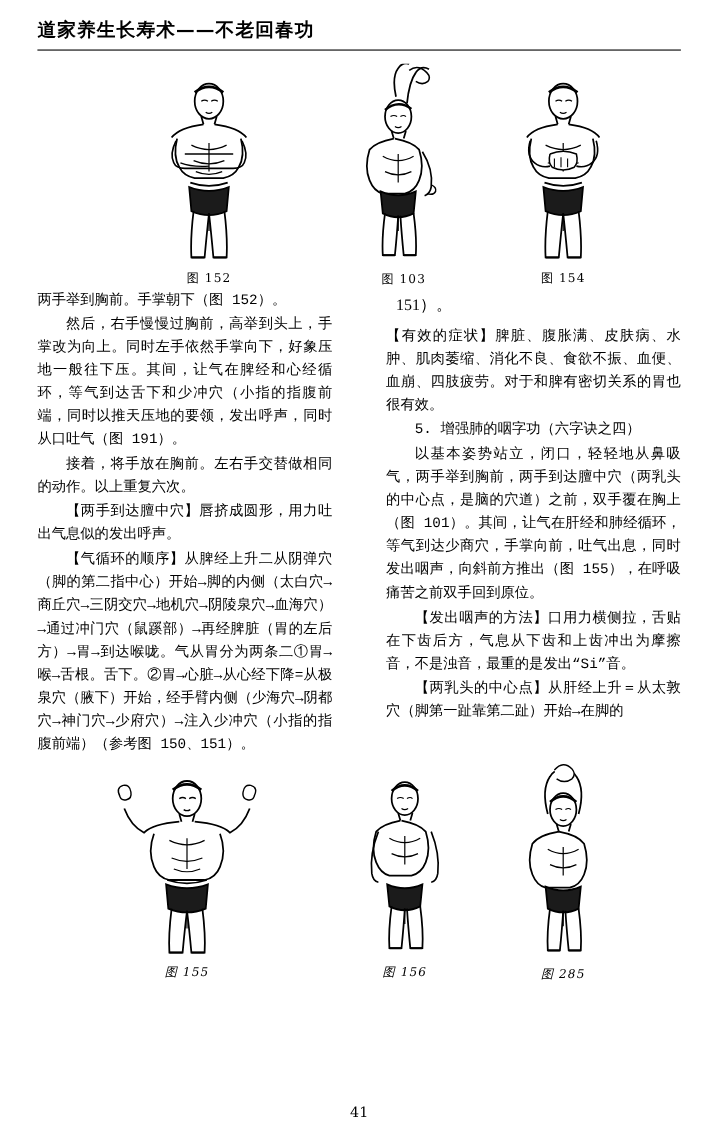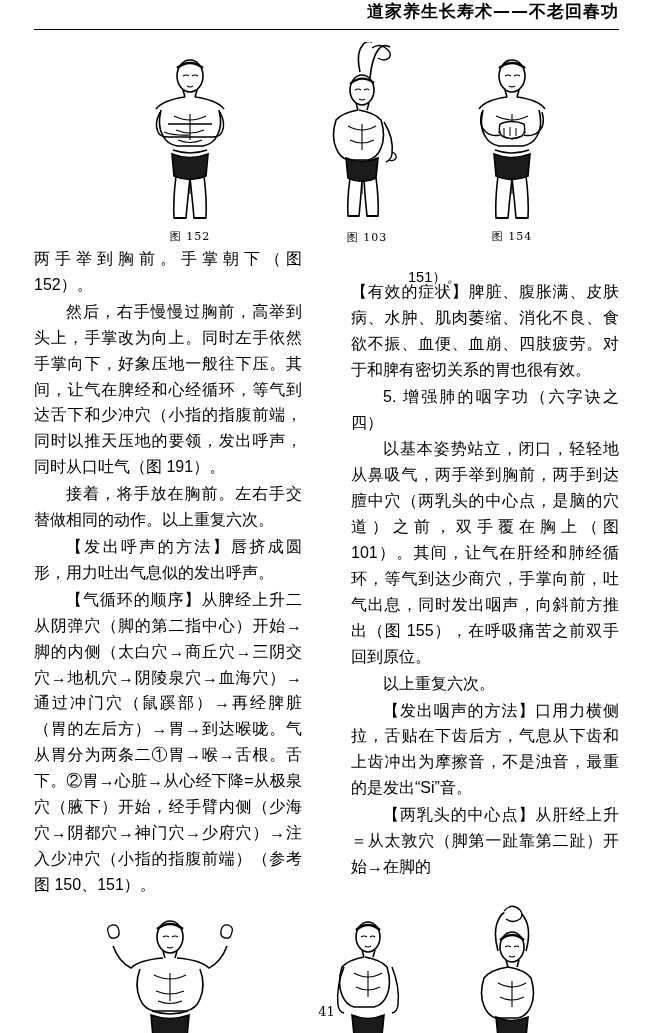--- a/index.html
+++ b/index.html
@@ -18,26 +18,25 @@
   .page {
     position: relative;
     width: 653px;
     height: 1033px;
     box-sizing: border-box;
     padding: 0 34px;
   }
 
   
   .header {
-    padding-top: 0;
+    padding-top: 16px;
     font-size: 17px;
     font-weight: bold;
     letter-spacing: 1px;
     font-family: "DejaVu Serif", "Liberation Serif", serif;
-    text-align: right;
   }
   .header-rule {
     margin-top: 6px;
     border-bottom: 1.5px solid #000;
     width: 100%;
   }
 
   
   .figstrip {
     position: relative;
@@ -55,24 +54,24 @@
     font-family: "DejaVu Serif", "Liberation Serif", serif;
   }
 
   
   .cols {
     position: relative;
     margin-top: 4px;
   }
   .col {
     width: 268px;
-    font-size: 16px;
+    font-size: 13px;
     line-height: 1.62;
     text-align: justify;
-    font-family: Liberation Sans, sans-serif;
+    font-family: Liberation Mono, monospace;
   }
   .col.left { float: left; }
   .col.right { float: right; margin-top: 33px; }
   .clear { clear: both; }
   p.para {
     margin: 0 0 1px 0;
     text-indent: 2em;
   }
   p.noind {
     margin: 0 0 1px 0;
@@ -215,37 +214,36 @@
     </div>
 
   </div>
 
   <div class="cols">
 
     <div class="col left">
       <p class="noind">两手举到胸前。手掌朝下（图 152）。</p>
       <p class="para">然后，右手慢慢过胸前，高举到头上，手掌改为向上。同时左手依然手掌向下，好象压地一般往下压。其间，让气在脾经和心经循环，等气到达舌下和少冲穴（小指的指腹前端，同时以推天压地的要领，发出呼声，同时从口吐气（图 191）。</p>
       <p class="para">接着，将手放在胸前。左右手交替做相同的动作。以上重复六次。</p>
-      <p class="para">【发出呼声的方法】唇挤成圆形，用力吐出气息似的发出呼声。</p>
+      <p class="para">【两手到达膻中穴】唇挤成圆形，用力吐出气息似的发出呼声。</p>
       <p class="para">【气循环的顺序】从脾经上升二从阴弹穴（脚的第二指中心）开始→脚的内侧（太白穴→商丘穴→三阴交穴→地机穴→阴陵泉穴→血海穴）→通过冲门穴（鼠蹊部）→再经脾脏（胃的左后方）→胃→到达喉咙。气从胃分为两条二①胃→喉→舌根。舌下。②胃→心脏→从心经下降=从极泉穴（腋下）开始，经手臂内侧（少海穴→阴都穴→神门穴→少府穴）→注入少冲穴（小指的指腹前端）（参考图 150、151）。</p>
     </div>
 
     <div class="col right">
       <p class="noind" style="text-indent:0;">【有效的症状】脾脏、腹胀满、皮肤病、水肿、肌肉萎缩、消化不良、食欲不振、血便、血崩、四肢疲劳。对于和脾有密切关系的胃也很有效。</p>
       <p class="para">5. 增强肺的咽字功（六字诀之四）</p>
       <p class="para">以基本姿势站立，闭口，轻轻地从鼻吸气，两手举到胸前，两手到达膻中穴（两乳头的中心点，是脑的穴道）之前，双手覆在胸上（图 101）。其间，让气在肝经和肺经循环，等气到达少商穴，手掌向前，吐气出息，同时发出咽声，向斜前方推出（图 155），在呼吸痛苦之前双手回到原位。</p>
-      <p class="para">以上重复六次。</p>
       <p class="para">【发出咽声的方法】口用力横侧拉，舌贴在下齿后方，气息从下齿和上齿冲出为摩擦音，不是浊音，最重的是发出“Si”音。</p>
       <p class="para">【两乳头的中心点】从肝经上升＝从太敦穴（脚第一趾靠第二趾）开始→在脚的</p>
     </div>
 
     <div class="clear"></div>
   </div>
 
-  <div style="position:absolute; left:360px; top:268px; font-size:14.5px; font-family:Liberation Sans, sans-serif;margin-left:48px;">151）。</div>
+  <div style="position:absolute; left:360px; top:268px; font-size:14.5px; font-family:Liberation Serif, serif;">151）。</div>
 
   <div class="figstrip-bottom">
 
     <div class="figure" style="left:66px; top:0px;">
       <svg width="140" height="180" viewBox="0 0 140 180">
         <g fill="none" stroke="#000" stroke-width="1.6">
           <ellipse cx="70" cy="30" rx="13" ry="16" fill="#fff"></ellipse>
           <path d="M57 22 q13 -10 26 0" stroke-width="2.4"></path>
           <path d="M63 30 q3 -2 6 0 M72 30 q3 -2 6 0" stroke-width="1.2"></path>
           <path d="M67 40 q3 2 6 0" stroke-width="1.2"></path>

